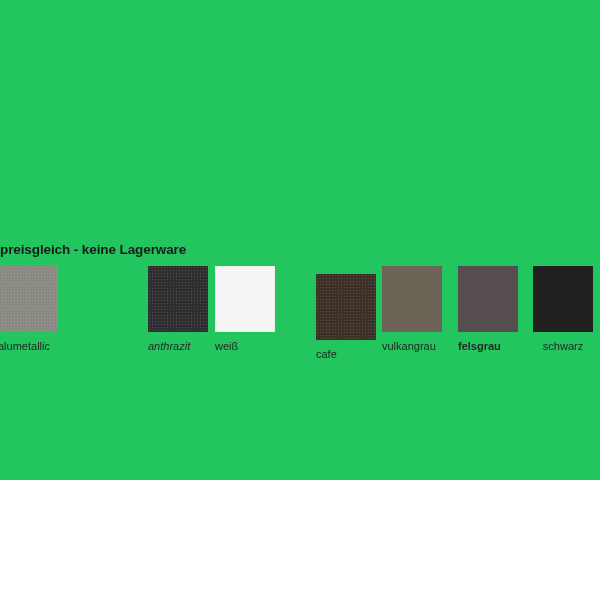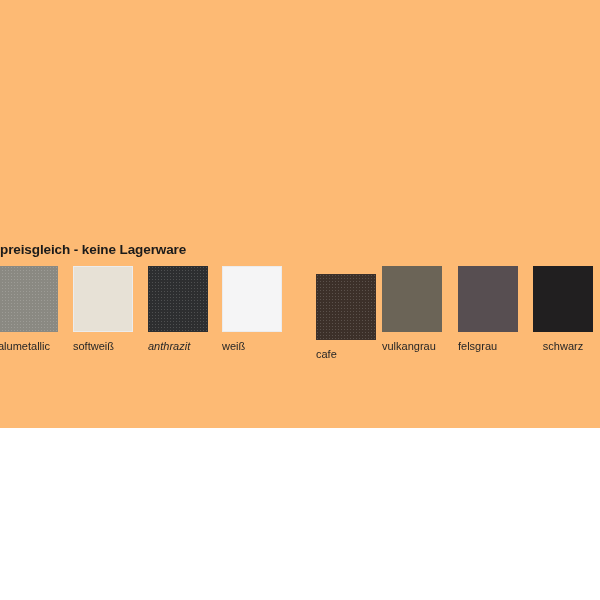--- a/index.html
+++ b/index.html
@@ -12,22 +12,22 @@
     width: 600px;
     height: 600px;
     overflow: hidden;
     font-family: "Liberation Sans", sans-serif;
     -webkit-font-smoothing: antialiased;
   }
 
   #page {
     position: relative;
     width: 600px;
-    height: 428px;
-    background: #fdba74;
+    height: 480px;
+    background: #22c55e;
   }
 
   
   #heading {
     position: absolute;
     left: 0px;
     top: 241px;
     width: 600px;
     height: 18px;
     font-size: 13.5px;
@@ -92,41 +92,37 @@
 
 <div id="page">
 
   <div id="heading">preisgleich - keine Lagerware</div>
 
   <div id="swatch-row">
       <div class="swatch-cell" style="left: -2px;">
         <div class="swatch-chip textured" style="background-color: rgb(138, 137, 130);"></div>
         <div class="swatch-label">alumetallic</div>
       </div>
-      <div class="swatch-cell" style="left: 73px;">
-        <div class="swatch-chip light-border" style="background-color: rgb(231, 225, 214);"></div>
-        <div class="swatch-label">softweiß</div>
-      </div>
       <div class="swatch-cell" style="left: 148px; font-style: italic;">
         <div class="swatch-chip textured" style="background-color: rgb(45, 46, 48);"></div>
         <div class="swatch-label">anthrazit</div>
       </div>
-      <div class="swatch-cell" style="left: 222px;">
+      <div class="swatch-cell" style="left: 215px;">
         <div class="swatch-chip light-border" style="background-color: rgb(245, 245, 246);"></div>
         <div class="swatch-label">weiß</div>
       </div>
       <div class="swatch-cell" style="left: 316px; margin-top: 8px;">
         <div class="swatch-chip textured" style="background-color: rgb(60, 48, 41);"></div>
         <div class="swatch-label">cafe</div>
       </div>
       <div class="swatch-cell" style="left: 382px;">
         <div class="swatch-chip" style="background-color: rgb(107, 100, 87);"></div>
         <div class="swatch-label">vulkangrau</div>
       </div>
-      <div class="swatch-cell" style="left: 458px;">
+      <div class="swatch-cell" style="left: 458px; font-weight: bold;">
         <div class="swatch-chip" style="background-color: rgb(87, 78, 81);"></div>
         <div class="swatch-label">felsgrau</div>
       </div>
       <div class="swatch-cell" style="left: 533px; text-align: center;">
         <div class="swatch-chip" style="background-color: rgb(33, 31, 32);"></div>
         <div class="swatch-label">schwarz</div>
       </div>
     </div>
 
 </div>

